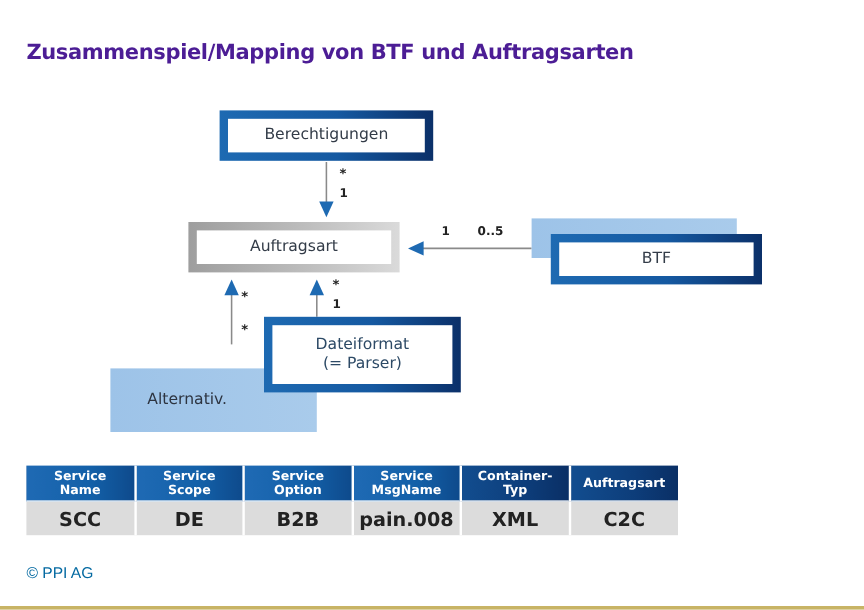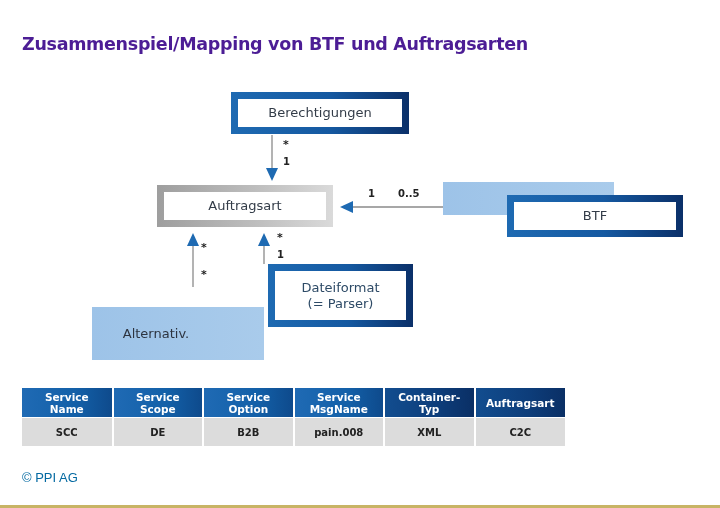--- a/index.html
+++ b/index.html
@@ -12,40 +12,40 @@
     font-family: "DejaVu Sans", sans-serif; font-weight: bold; font-size: 17.5px;
     color: #4c1d95; letter-spacing: -0.3px;
   }
   .box {
     position: absolute; box-sizing: border-box; display: flex; align-items: center; justify-content: center;
     text-align: center; font-size: 13px; color: #333c48; line-height: 16px;
   }
   .box .inner {
     position: absolute; background: #fff; display: flex; align-items: center; justify-content: center;
   }
-  .blue-frame { background: linear-gradient(90deg, #1e6ab2 0%, #1559a1 55%, #0b3069 100%); margin-left: 48px; }
+  .blue-frame { background: linear-gradient(90deg, #1e6ab2 0%, #1559a1 55%, #0b3069 100%); }
   .grey-frame { background: linear-gradient(90deg, #9e9e9e 0%, #bdbdbd 55%, #dadada 100%); }
   .light-box { background: linear-gradient(90deg, #9dc3e8 0%, #a9cbeb 100%); }
   .lbl { position: absolute; font-size: 10px; font-weight: bold; color: #222; }
   .star { position: absolute; font-size: 11px; font-weight: bold; color: #222; }
   svg.arrows { position: absolute; left: 0; top: 0; }
   table.svc {
     position: absolute; left: 22px; top: 388px; border-collapse: collapse; table-layout: fixed;
     width: 543px;
   }
   table.svc th {
     background: linear-gradient(90deg, #1f6ab4 0%, #1360a8 60%, #0e4a8c 100%);
     color: #fff; font-size: 10.5px; font-weight: bold; height: 29px; line-height: 12px;
     border-right: 2px solid #fff; padding: 0;
   }
   table.svc th:nth-child(5), table.svc th:nth-child(6) {
     background: linear-gradient(90deg, #124d8f 0%, #0d3d7a 60%, #0a2f65 100%);
   }
   table.svc td {
-    background: #dcdcdc; color: #222; font-size: 10px; font-weight: bold; text-align: center;
+    background: #dcdcdc; color: #222; font-size: 16px; font-weight: bold; text-align: center;
     height: 28px; border-right: 2px solid #fff; border-top: 1px solid #fff; padding: 0;
   }
   table.svc th:last-child, table.svc td:last-child { border-right: none; }
   .copyright {
     position: absolute; left: 22px; top: 470px; font-family: "Liberation Sans", sans-serif;
     font-size: 13px; color: #0369a1;
   }
   .bottom-line { position: absolute; left: 0; right: 0; bottom: 0; height: 3px; background: #c8b465; }
 </style>
 </head>
@@ -96,21 +96,21 @@
 <span class="star" style="left:201px; top:268px;">*</span>
 <span class="star" style="left:277px; top:231px;">*</span>
 <span class="lbl" style="left:277px; top:249px;">1</span>
 
 <div class="box light-box" style="left:92px; top:287px; width:172px; height:53px; justify-content:flex-start;margin-top:20px;">
   <div style="width:128px; text-align:center; color:#2d3440; font-size:13px; line-height:16px;">
     <div>Alternativ.</div>
   </div>
 </div>
 
-<div class="box blue-frame" style="left:220px; top:264px; width:145px; height:63px;">
+<div class="box blue-frame" style="left:220px; top:264px; width:164px; height:63px;">
   <div class="inner" style="left:7px; top:7px; right:7px; bottom:7px; flex-direction:column; color:#2d4a66;">
     <div>Dateiformat</div>
     <div>(= Parser)</div>
   </div>
 </div>
 
 <table class="svc">
   <thead>
     <tr>
       <th><span>Service</span><br><span>Name</span></th>

